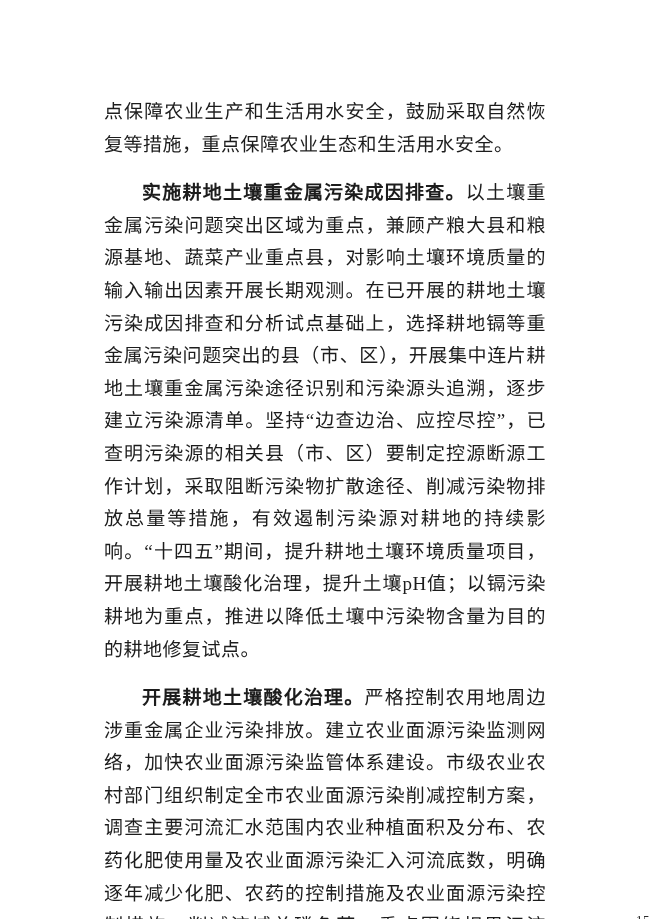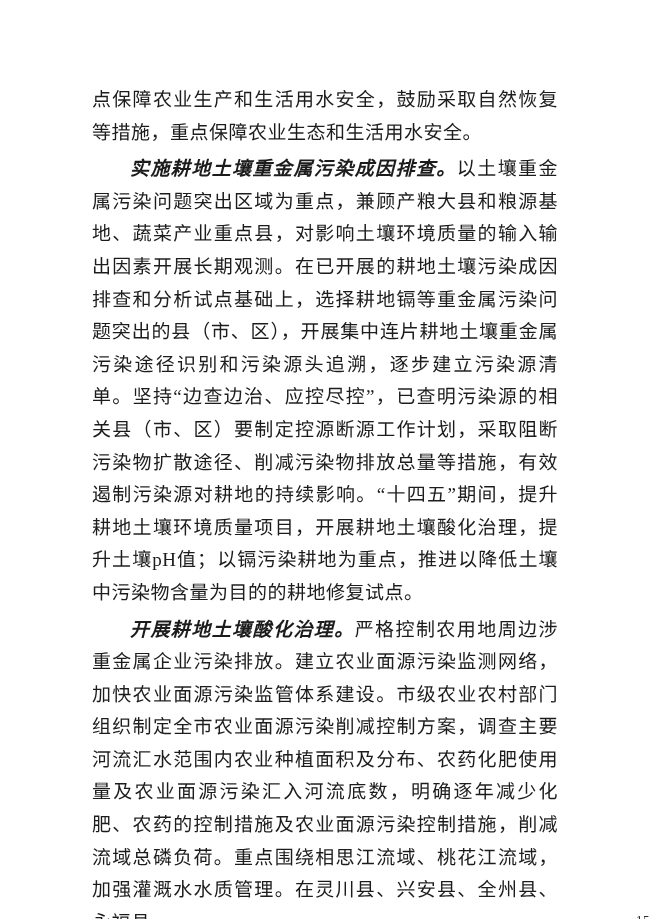--- a/index.html
+++ b/index.html
@@ -21,29 +21,28 @@
     left: 88px;
     top: 80px;
     width: 474px;
     font-size: 19px;
     line-height: 32.6px;
     text-align: justify;
     text-justify: inter-character;
     letter-spacing: 0.5px;
   }
   .text-block p {
-    margin: 4px;
+    margin: 16px;
     padding: 0;
   }
   .text-block p.indent {
     text-indent: 2em;
   }
   .para-lead {
     font-weight: 700;
-    font-style: italic;
   }
   .page-number {
     position: absolute;
     top: 890px;
     left: 0;
     width: 100%;
     text-align: right;
     font-size: 13px;
     color: #2a2a2a;
     letter-spacing: 0.5px;

